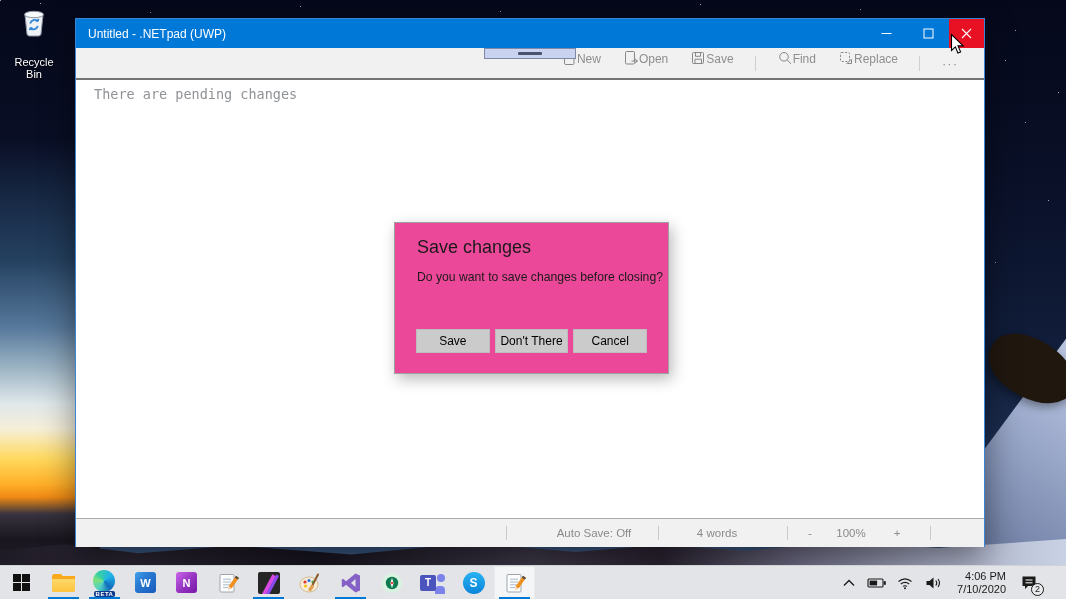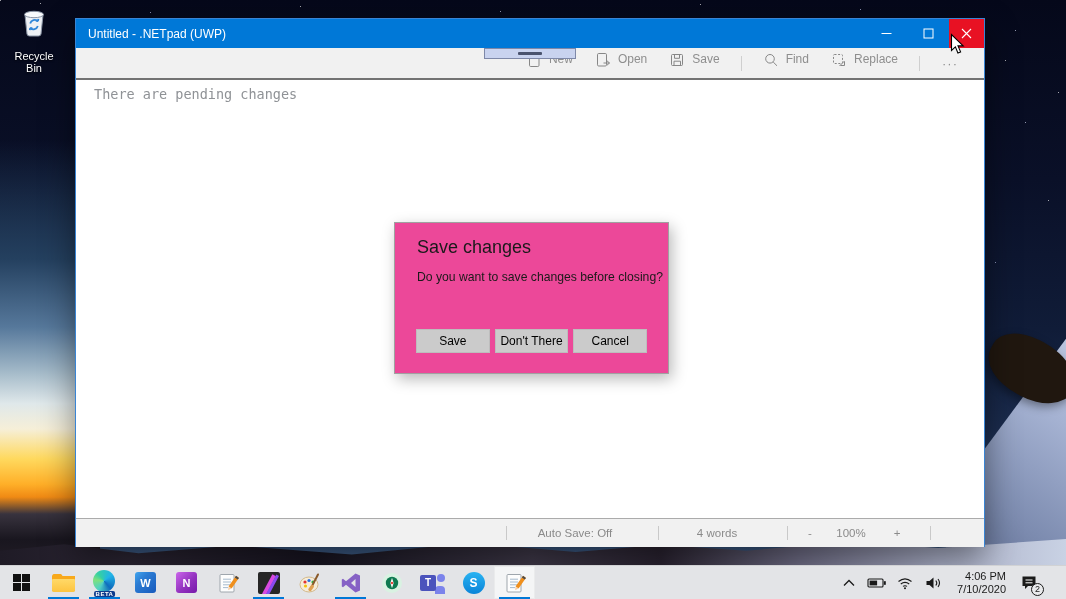--- a/index.html
+++ b/index.html
@@ -21,38 +21,38 @@
     background:linear-gradient(215deg,#c9d2e8 0%,#a5b2d2 40%,#7d8cb0 75%,#5f6d92 100%);
     clip-path:polygon(100% 22%, 100% 100%, 0 100%, 0 78%); }
   .wp-rock { position:absolute; right:-12px; top:340px; width:92px; height:58px; background:#20170f;
     border-radius:45% 55% 50% 50%; transform:rotate(28deg); box-shadow:0 4px 10px rgba(0,0,0,.4); }
   .wp-ridge { position:absolute; left:0; top:539px; width:100%; height:26px;
     background:linear-gradient(90deg,#1f1b26 0%,#2b2533 12%,#171420 30%,#3e3848 50%,#2a2331 62%,#6f6d86 75%,#a9aec6 88%,#c9d2e4 100%);
     clip-path:polygon(0 45%,6% 20%,13% 55%,22% 25%,33% 60%,44% 15%,54% 50%,62% 22%,70% 45%,80% 10%,88% 35%,100% 0,100% 100%,0 100%); }
 
   
   .recycle { position:absolute; left:6px; top:6px; width:56px; text-align:center; }
-  .recycle .label { display:block; margin-top:8px; font-size:11px; color:#fff; text-shadow:0 1px 2px rgba(0,0,0,.9); }
+  .recycle .label { display:block; margin-top:14px; font-size:11px; color:#fff; text-shadow:0 1px 2px rgba(0,0,0,.9); }
 
   
   .window { position:absolute; left:75px; top:18px; width:910px; height:529px;
     border:1px solid #3a85d4; background:#f1f1f1; box-shadow:0 12px 32px rgba(0,0,0,.45); }
   .titlebar { position:relative; height:29px; background:#0078d7; display:flex; align-items:center; }
   .titlebar .title { color:#fff; font-size:12px; padding-left:12px; flex:1; white-space:nowrap; }
   .caption-btns { display:flex; height:100%; }
   .cap-btn { width:42px; height:100%; display:flex; align-items:center; justify-content:center; }
   .cap-btn.close { width:35px; background:#e81123; }
   .title-tab { position:absolute; left:408px; top:29px; width:92px; height:11px;
     background:#c9d3ef; border:1px solid #7e88a8; z-index:5; }
   .title-tab .dash { position:absolute; left:50%; top:50%; width:24px; height:3px; margin:-1.5px 0 0 -12px;
     background:#4a536e; border-radius:1px; }
 
   .toolbar { height:30px; background:#f1f1f1; display:flex; align-items:center; justify-content:flex-end;
     padding-right:14px; color:#8e8e8e; font-size:12px; }
-  .tool-btn { display:flex; align-items:flex-start; gap:7px; padding:4px 11px; height:100%; cursor:default; }
+  .tool-btn { display:flex; align-items:flex-end; padding:12px 11px; height:100%; cursor:default; }
   .tool-sep { width:1px; height:15px; background:#cfcfcf; margin:0 10px; }
   .more-btn { padding:0 12px; font-size:13px; letter-spacing:1px; height:100%; display:flex; align-items:center; }
 
   .editor { position:relative; height:440px; background:#fff; border-top:2px solid #737373; }
   .editor .doc-text { position:absolute; left:18px; top:6px; font-family:"DejaVu Sans Mono", monospace;
     font-size:13.5px; color:#8f9296; white-space:pre; }
 
   .statusbar { position:relative; height:29px; background:#f1f1f1; border-top:1px solid #ababab;
     font-size:11.5px; color:#8a8a8a; }
   .statusbar .item { position:absolute; top:0; height:100%; display:flex; align-items:center; justify-content:center; }
@@ -201,21 +201,21 @@
       <div class="tool-sep"></div>
       <div class="more-btn">···</div>
     </div>
 
     <div class="editor">
       <div class="doc-text">There are pending changes</div>
     </div>
 
     <div class="statusbar">
       <div class="ssep" style="left:430px"></div>
-      <div class="item" style="left:429px;width:140px">Auto Save: Off</div>
+      <div class="item" style="left:448px;width:140px">Auto Save: Off</div>
       <div class="ssep" style="left:582px"></div>
       <div class="item" style="left:581px;width:120px">4 words</div>
       <div class="ssep" style="left:711px"></div>
       <div class="item" style="left:722px;width:24px">-</div>
       <div class="item" style="left:745px;width:60px">100%</div>
       <div class="item" style="left:809px;width:24px">+</div>
       <div class="ssep" style="left:854px"></div>
     </div>
   </div>
 

